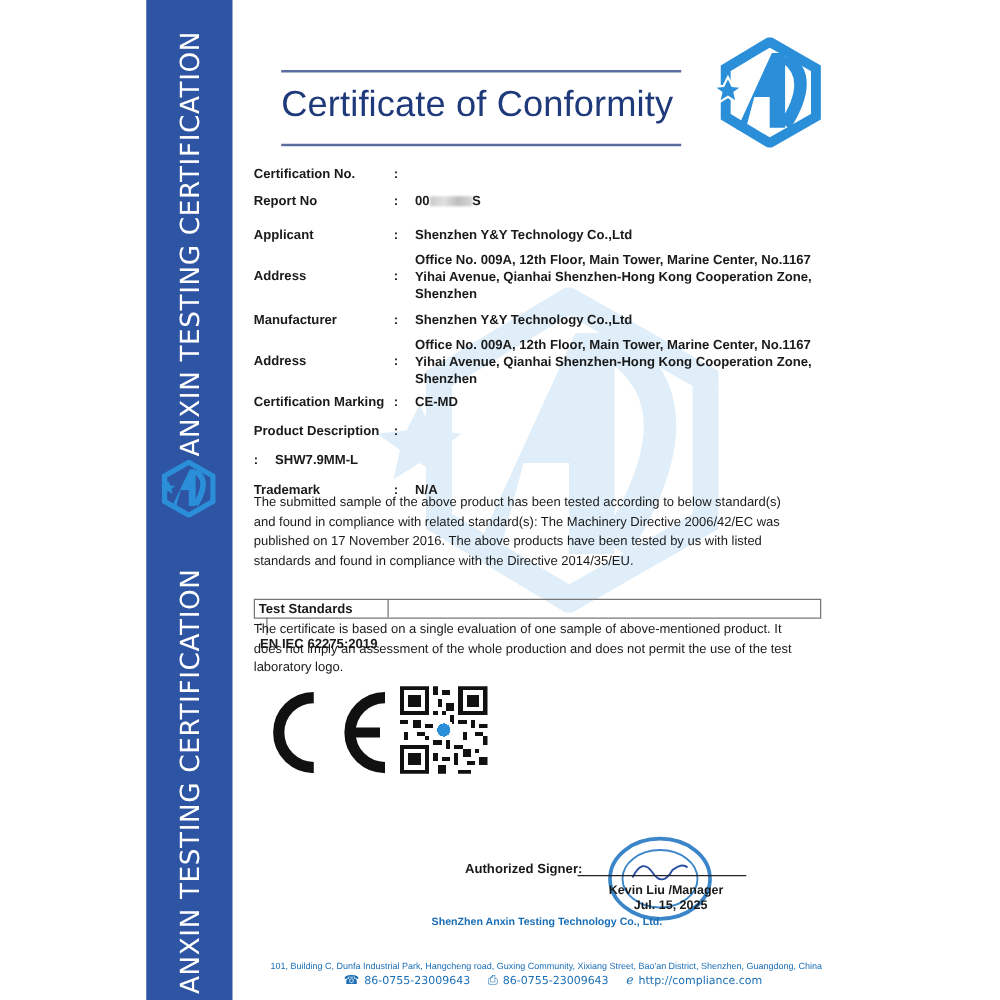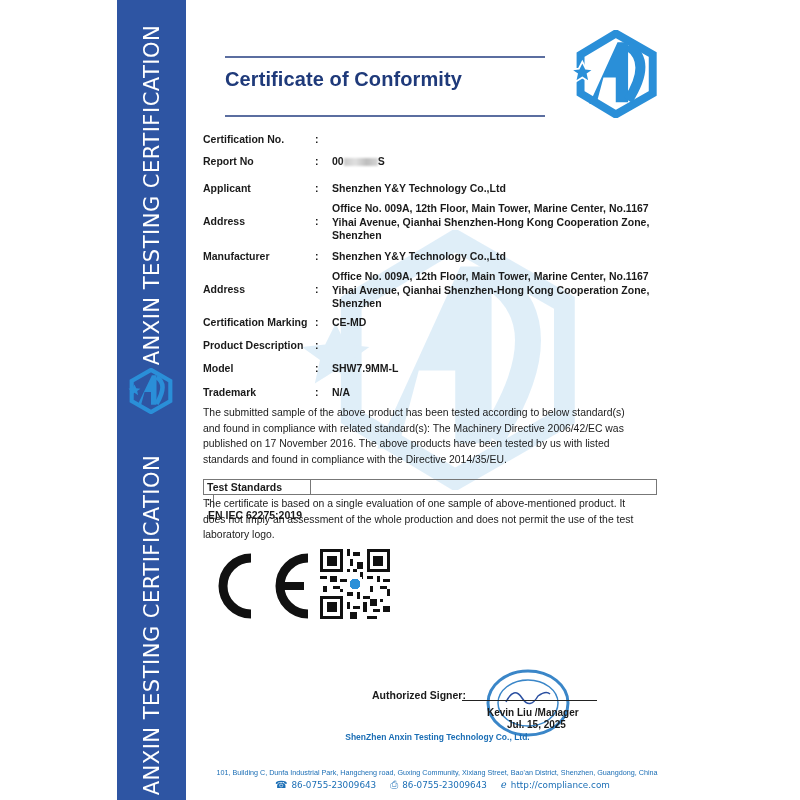--- a/index.html
+++ b/index.html
@@ -7,21 +7,21 @@
          font-family:"Liberation Sans", sans-serif; color:#1a1a1a; }
   .sidebar { position:absolute; left:117px; top:0; width:69px; height:800px; background:#2e55a3; }
   .side-text { position:absolute; left:50%; color:#ffffff; font-family:"DejaVu Sans", sans-serif;
                font-size:21px; letter-spacing:0.5px; white-space:nowrap;
                transform-origin:center center; }
   .side-text.top { top:195px; transform:translate(-50%,-50%) rotate(-90deg); }
   .side-text.bottom { top:625px; transform:translate(-50%,-50%) rotate(-90deg); }
   .side-logo { position:absolute; left:11px; top:368px; width:46px; height:46px; }
 
   .title-line { position:absolute; left:225px; width:320px; height:2px; background:#5b6ea0; }
-  .title { position:absolute; left:225px; top:68px; width:320px; font-size:20px; font-weight:bold;
+  .title { position:absolute; left:225px; top:68px; width:320px; font-size:29px; font-weight:normal;
            color:#1f3a7a; letter-spacing:0.1px; }
   .logo { position:absolute; left:570px; top:30px; width:88px; height:88px; }
 
   .watermark { position:absolute; left:300px; top:230px; width:300px; height:260px; opacity:0.28; }
 
   .fields { position:absolute; left:203px; top:133px; width:450px; font-size:10.5px; font-weight:bold; }
   .row { position:relative; display:flex; }
   .row .label { width:112px; flex:none; }
   .row .colon { width:17px; flex:none; }
   .row .value { flex:1; line-height:13.5px; }
@@ -124,32 +124,31 @@
   <div class="row" style="height:23px">
     <span class="label">Certification Marking</span>
     <span class="colon">:</span>
     <span class="value">CE-MD</span>
   </div>
   <div class="row" style="height:23px">
     <span class="label">Product Description</span>
     <span class="colon">:</span>
   </div>
   <div class="row" style="height:24px">
-    <span class="label">Model</span>
     <span class="colon">:</span>
     <span class="value">SHW7.9MM-L</span>
   </div>
   <div class="row" style="height:18px">
     <span class="label">Trademark</span>
     <span class="colon">:</span>
     <span class="value">N/A</span>
   </div>
 </div>
 
-<div class="para" style="top:405px">The submitted sample of the above product has been tested according to below standard(s) and found in compliance with related standard(s): The Machinery Directive 2006/42/EC was published on 17 November 2016. The above products have been tested by us with listed standards and found in compliance with the Directive 2014/35/EU.</div>
+<div class="para" style="top:395px">The submitted sample of the above product has been tested according to below standard(s) and found in compliance with related standard(s): The Machinery Directive 2006/42/EC was published on 17 November 2016. The above products have been tested by us with listed standards and found in compliance with the Directive 2014/35/EU.</div>
 
 <div class="std-table">
   <div class="c1">Test Standards</div>
   <div class="c2">:</div>
   <div class="c3">EN IEC 62275:2019</div>
 </div>
 
 <div class="para" style="top:496px">The certificate is based on a single evaluation of one sample of above-mentioned product. It does not imply an assessment of the whole production and does not permit the use of the test laboratory logo.</div>
 
 <svg class="ce" viewBox="0 0 108 66">

